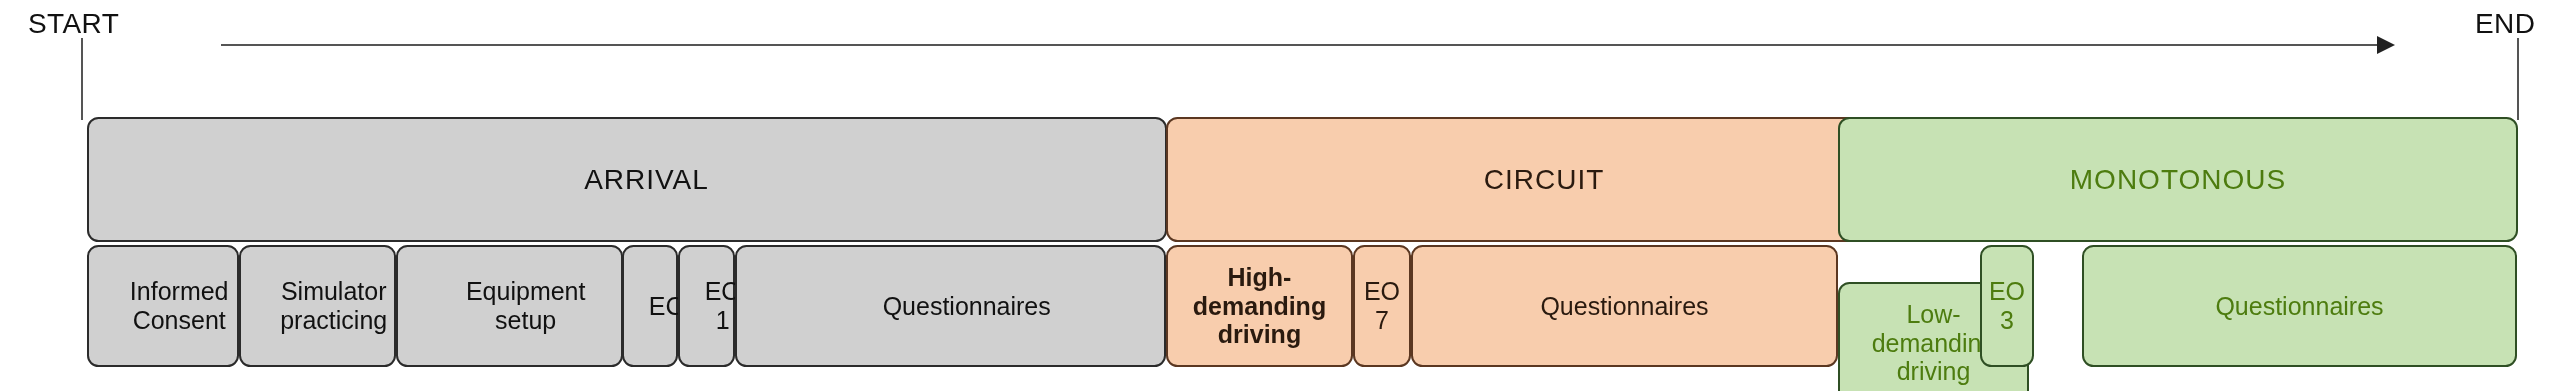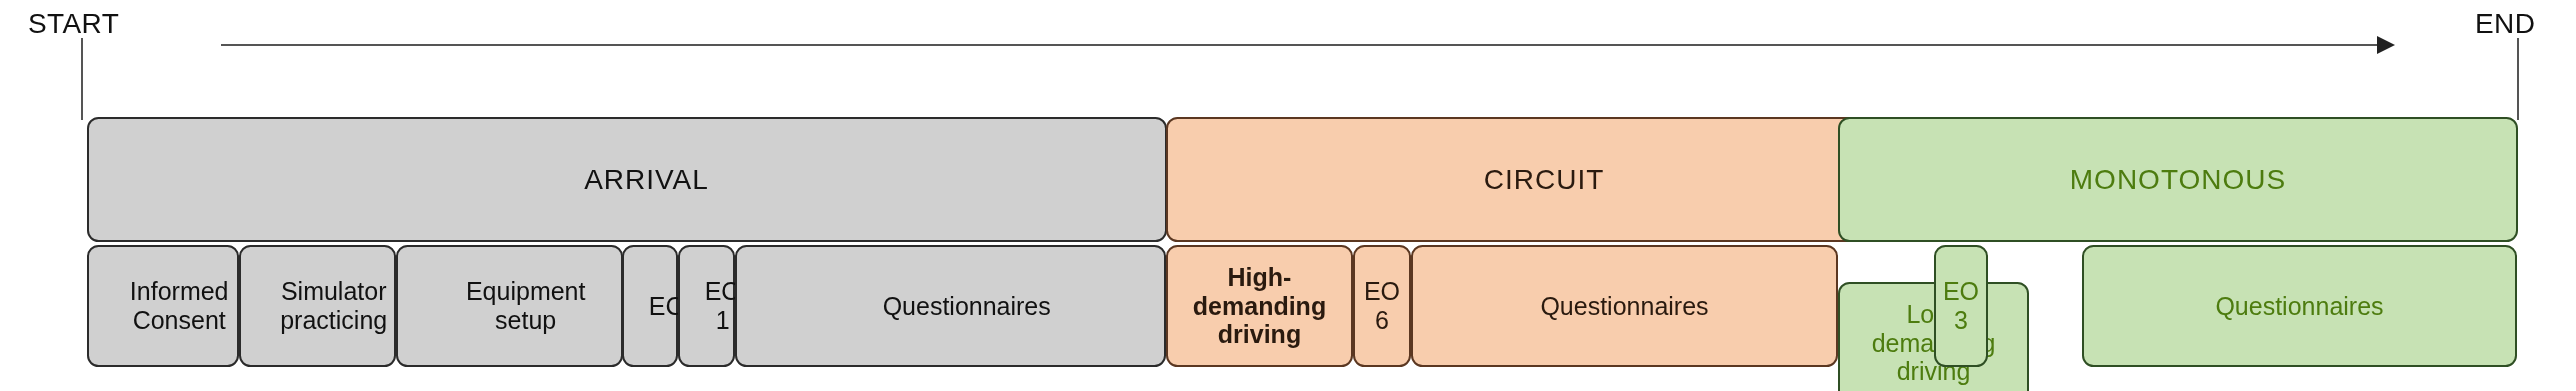--- a/index.html
+++ b/index.html
@@ -132,29 +132,29 @@
       <div class="step-box theme-grey" style="left: 678px; width: 57px;">
         <span class="step-label">EO 1</span>
       </div>
       <div class="step-box theme-grey" style="left: 735px; width: 431px;">
         <span class="step-label">Questionnaires</span>
       </div>
       <div class="step-box theme-orange" style="left: 1166px; width: 187px; font-weight: bold;">
         <span class="step-label">High-demanding driving</span>
       </div>
       <div class="step-box theme-orange" style="left: 1353px; width: 58px;">
-        <span class="step-label">EO 6</span>
+        <span class="step-label">EO 7</span>
       </div>
       <div class="step-box theme-orange" style="left: 1411px; width: 427px;">
         <span class="step-label">Questionnaires</span>
       </div>
       <div class="step-box theme-green" style="left: 1838px; width: 191px; margin-top: 37px;">
         <span class="step-label">Low-demanding driving</span>
       </div>
-      <div class="step-box theme-green" style="left: 1934px; width: 54px;">
+      <div class="step-box theme-green" style="left: 1980px; width: 54px;">
         <span class="step-label">EO 3</span>
       </div>
       <div class="step-box theme-green" style="left: 2082px; width: 435px;">
         <span class="step-label">Questionnaires</span>
       </div>
     </div>
 
 </div>
 
 

